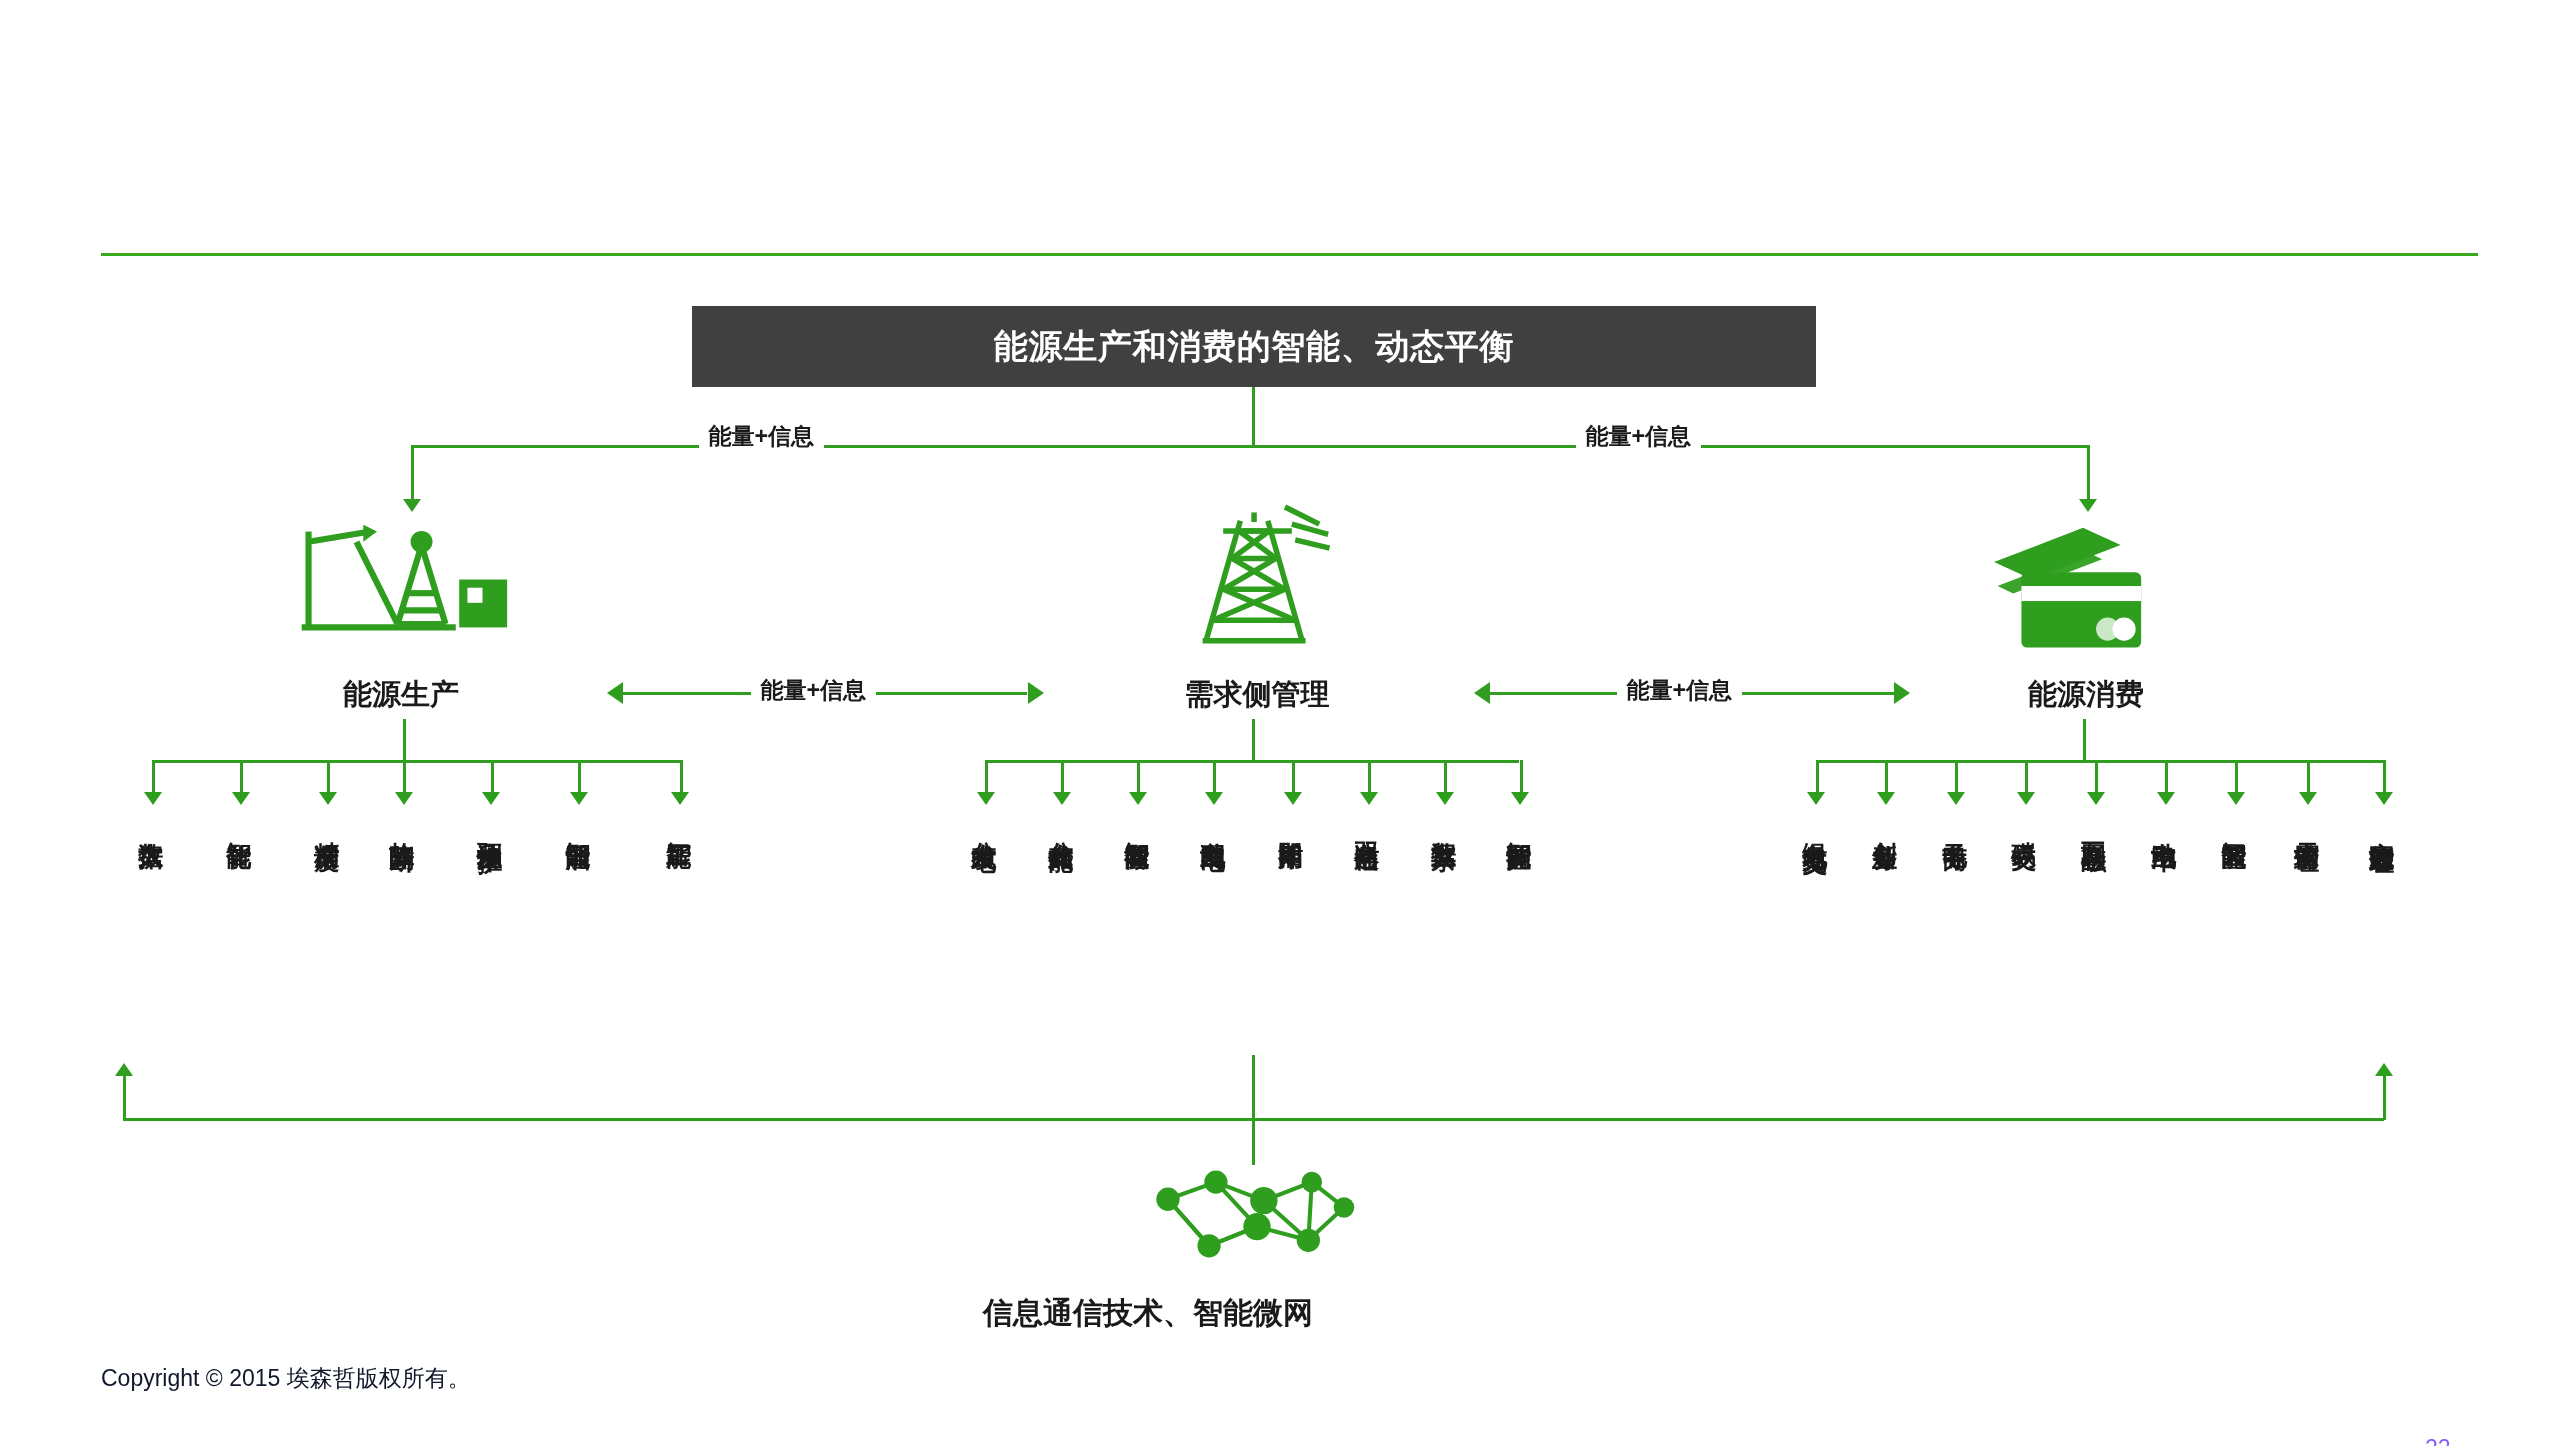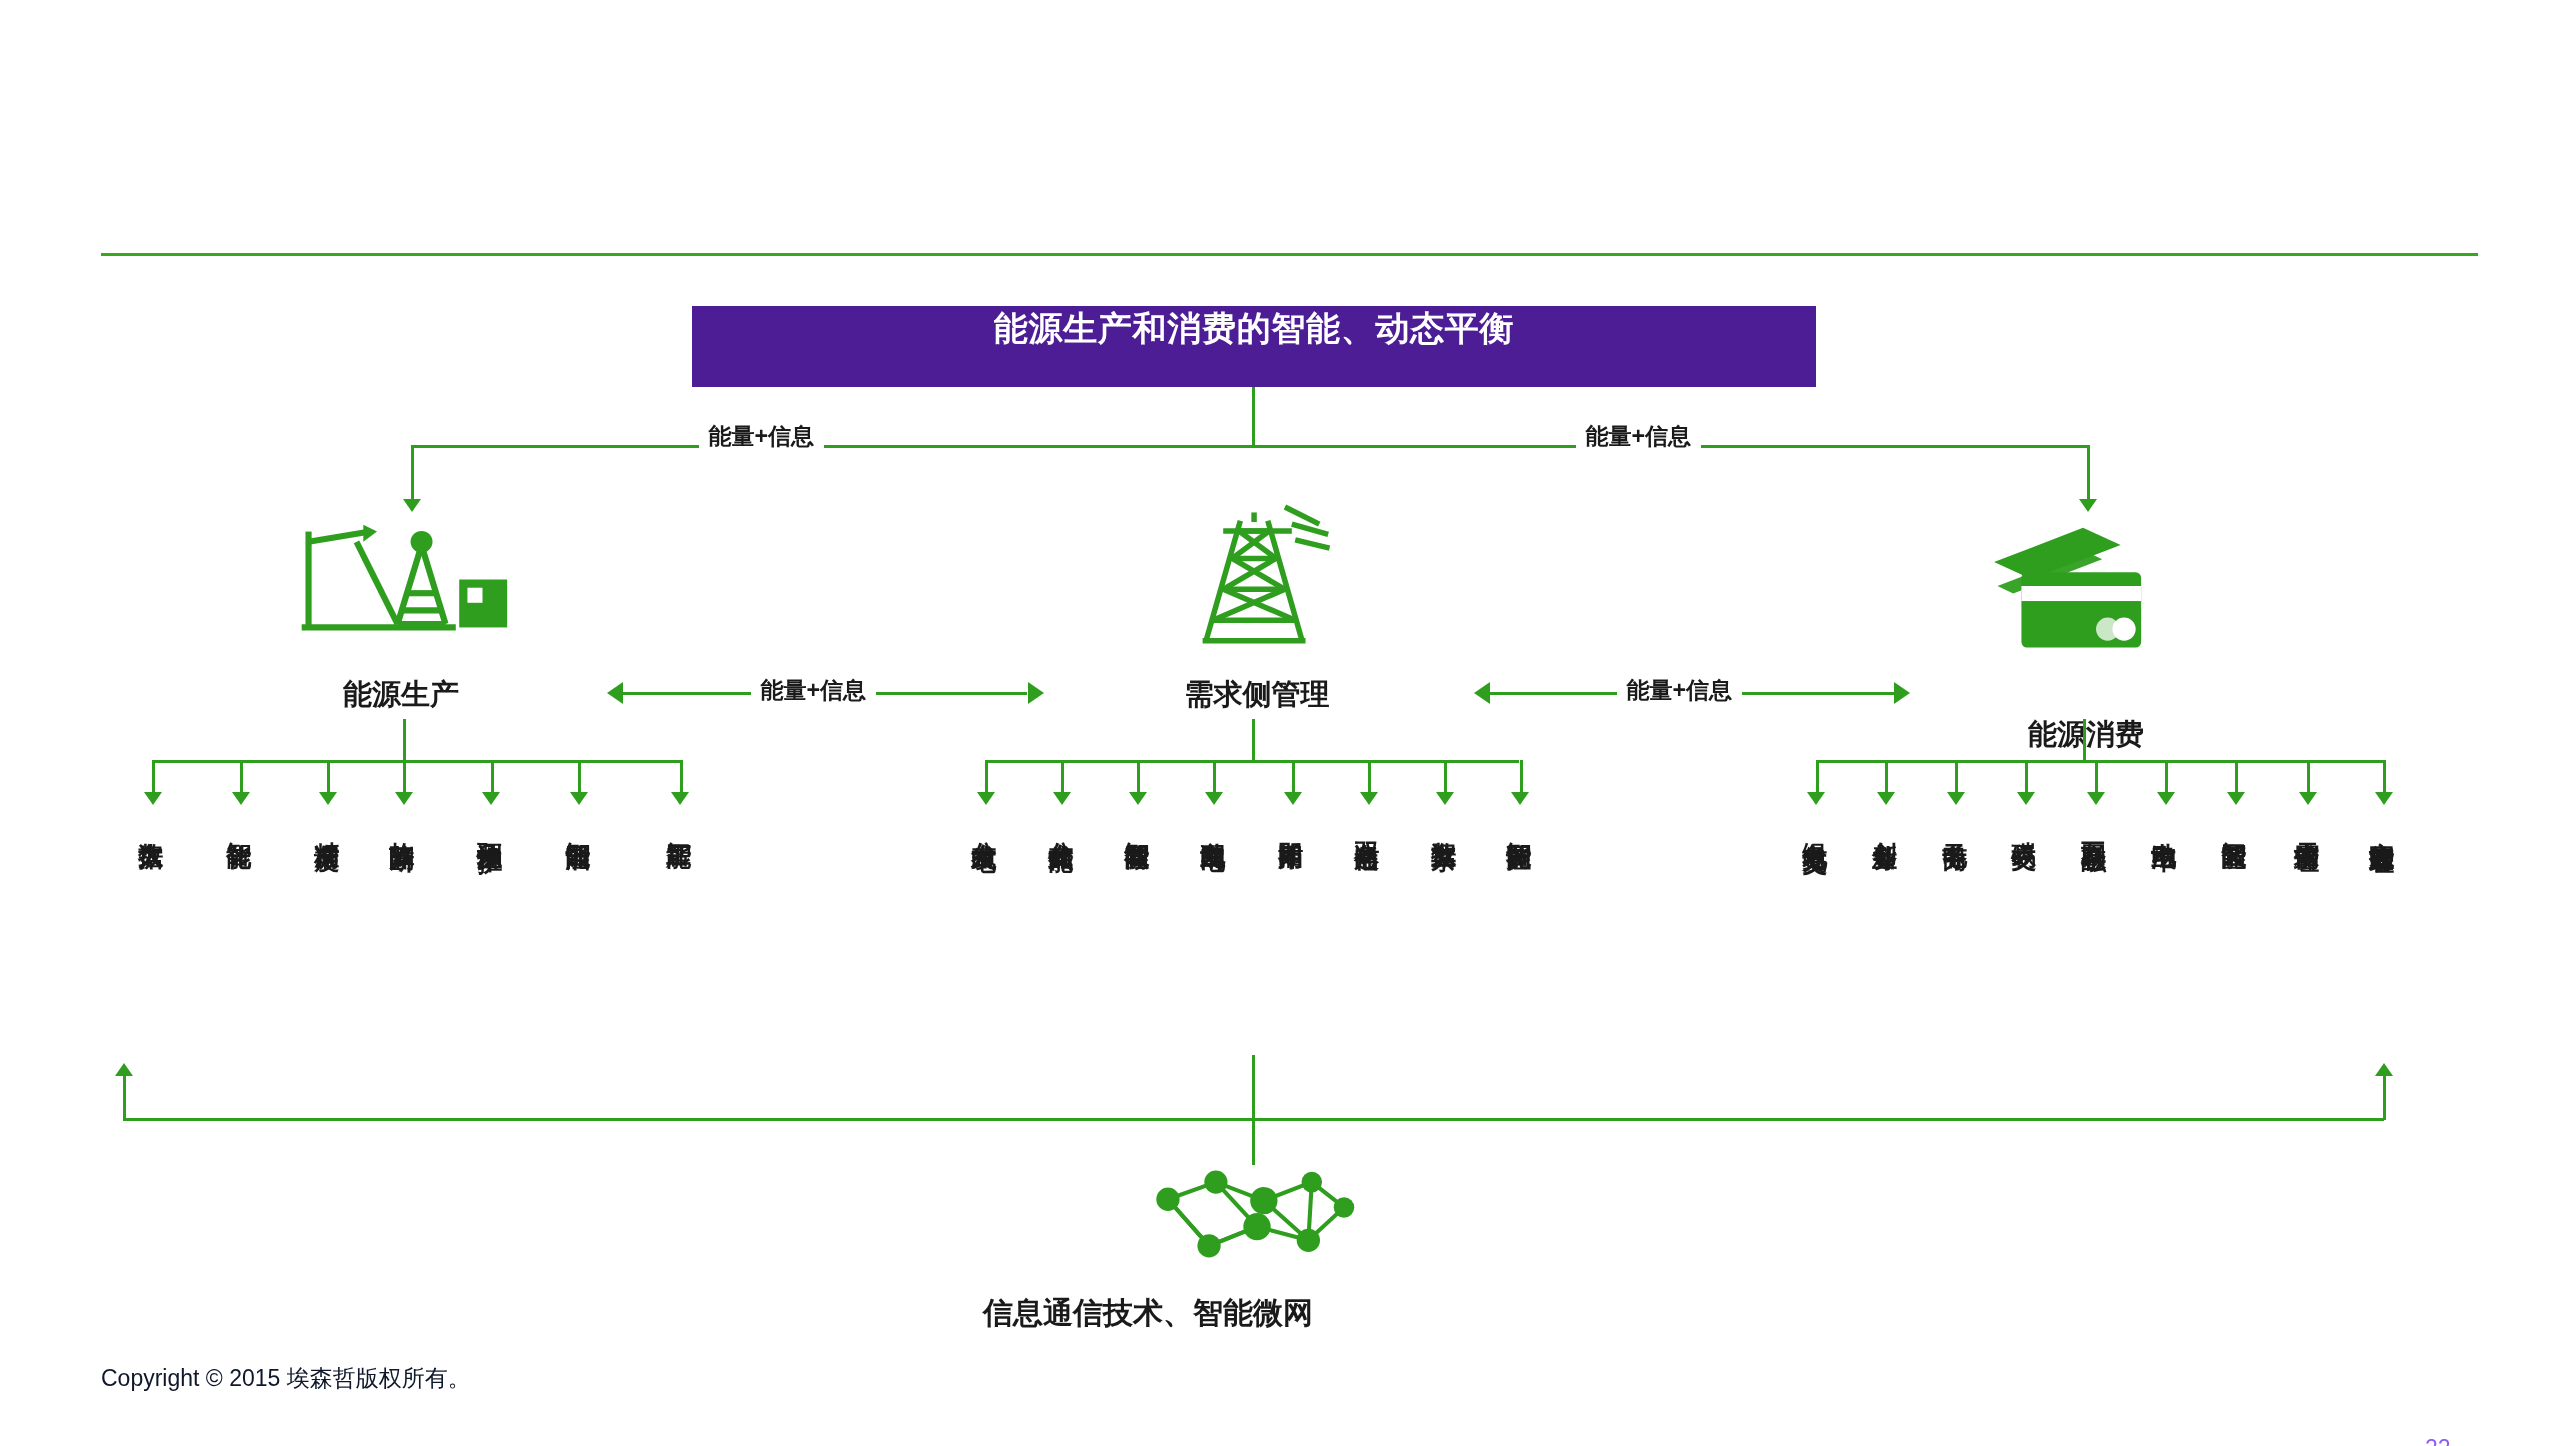--- a/index.html
+++ b/index.html
@@ -40,22 +40,23 @@
     background: #3aa81c;
   }
 
   
   .banner {
     position: absolute;
     left: 692px;
     top: 306px;
     width: 1124px;
     height: 81px;
-    background: #4c1d95;
+    background: #404040;
     display: flex;
+    align-items: center;
     justify-content: center;
   }
   .banner-text {
     color: #ffffff;
     font-size: 34px;
     font-weight: bold;
     letter-spacing: 0.7px;
   }
 
   
@@ -237,21 +238,21 @@
       <g fill="#2f9e1f">
         <path d="M20 60 L150 10 L205 35 L75 85 Z"></path>
         <path d="M25 95 L155 45 L178 56 L48 106 Z" opacity="0.95"></path>
         <rect x="60" y="75" width="175" height="110" rx="8"></rect>
       </g>
       <rect x="60" y="95" width="175" height="22" fill="#ffffff"></rect>
       <circle cx="210" cy="158" r="17" fill="#ffffff"></circle>
       <circle cx="186" cy="158" r="17" fill="#ffffff" opacity="0.75"></circle>
     </svg>
   </div>
-  <div class="pillar-label" style="left:1980px; top:675px; width:212px;margin-top:40px;">能源消费</div>
+  <div class="pillar-label" style="left:1980px; top:675px; width:212px;">能源消费</div>
 
   <div class="ln h" style="left:623px; top:692px; width:404px;"></div>
   <div class="arrow-left" style="left:607px; top:682px;"></div>
   <div class="arrow-right" style="left:1028px; top:682px;"></div>
   <div class="edge-label" style="left:751px; top:675px;">能量+信息</div>
 
   <div class="ln h" style="left:1490px; top:692px; width:404px;"></div>
   <div class="arrow-left" style="left:1474px; top:682px;"></div>
   <div class="arrow-right" style="left:1894px; top:682px;"></div>
   <div class="edge-label" style="left:1617px; top:675px;">能量+信息</div>

